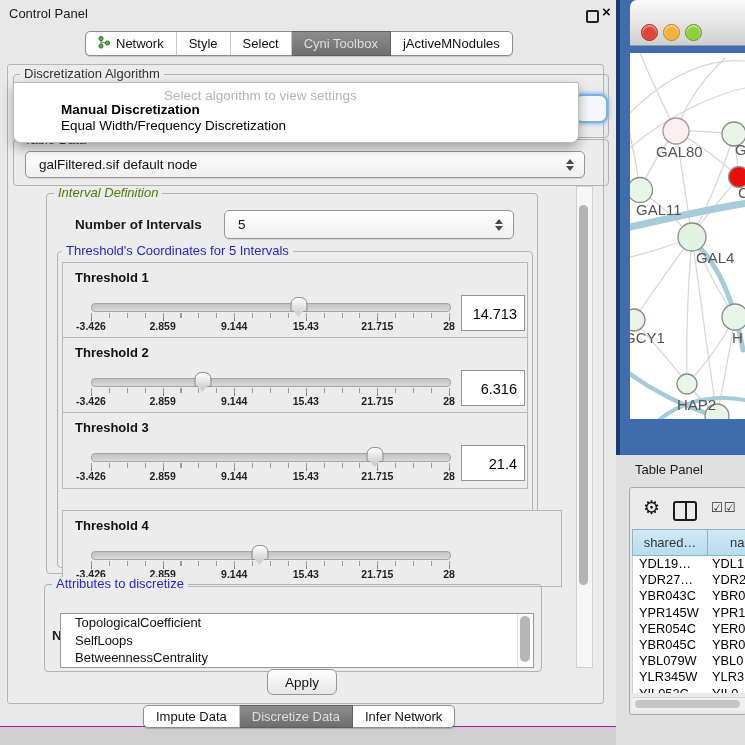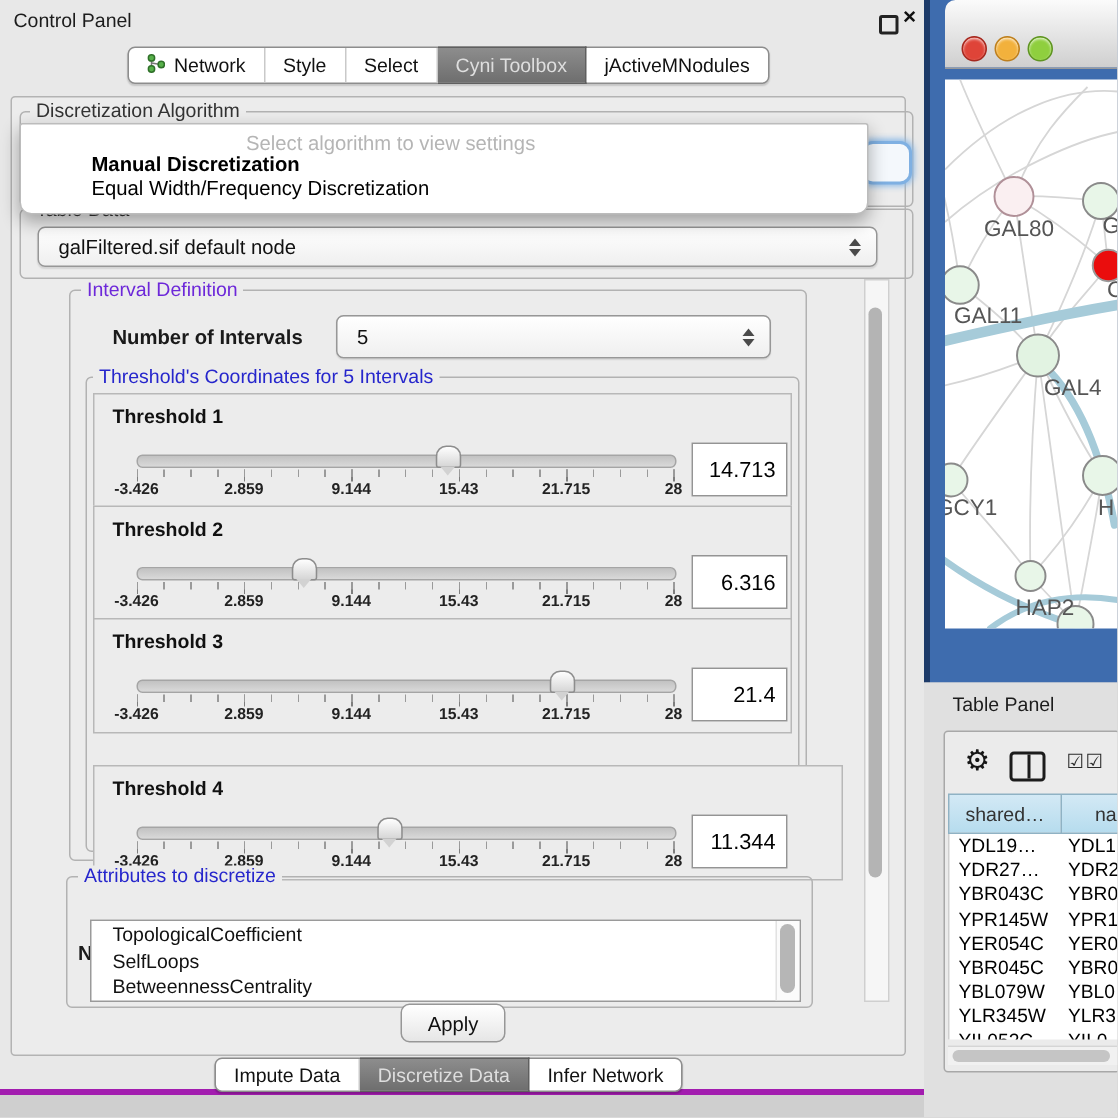--- a/index.html
+++ b/index.html
@@ -3,21 +3,21 @@
 <meta charset="utf-8">
 <style>
   html,body{margin:0;padding:0;background:#d9d9d9;}
   #screen{position:relative;width:745px;height:745px;overflow:hidden;
     font-family:"Liberation Sans","DejaVu Sans",sans-serif;font-size:13px;color:#1a1a1a;
     background:#cfcfcf;}
   .abs{position:absolute;}
 
   
   #cp-window{position:absolute;left:0;top:0;width:616px;height:726px;background:#e8e8e8;
-    border-right:1px solid #b5b5b5;border-bottom:4px solid #a21caf;}
+    border-right:1px solid #b5b5b5;border-bottom:1px solid #a21caf;}
   #cp-title{position:absolute;left:9px;top:6px;font-size:13px;color:#1c1c1c;}
   #float-btn{position:absolute;left:586px;top:10px;width:9px;height:9px;border:2px solid #222;border-radius:2px;}
   #close-btn{position:absolute;left:602px;top:3px;font-size:15px;font-weight:bold;color:#111;}
 
   
   #top-tabs{position:absolute;left:85px;top:31px;height:23px;display:flex;
     border:1px solid #8d8d8d;border-radius:5px;background:#fff;box-shadow:0 1px 1px rgba(0,0,0,.15);}
   .seg{display:flex;align-items:center;justify-content:center;padding:0 12px;font-size:13px;
     color:#111;border-right:1px solid #c9c9c9;white-space:nowrap;}
   .seg:last-child{border-right:none;}
@@ -25,21 +25,21 @@
     border-top:1px solid #5f5f5f;border-bottom:1px solid #5f5f5f;}
   .seg .nicon{margin-right:6px;display:inline-block;}
 
   
   #main-panel{position:absolute;left:7px;top:64px;width:595px;height:638px;background:#ececec;
     border:1px solid #b3b3b3;border-radius:3px;}
 
   .group{position:absolute;border:1px solid #b2b2b2;border-radius:4px;}
   .gtitle{position:absolute;background:#ececec;padding:0 4px;font-size:13px;white-space:nowrap;line-height:14px;}
   .t-gray{color:#333;}
-  .t-green{color:#6d28d9;}
+  .t-green{color:#4d7c0f;font-style:italic;}
   .t-blue{color:#2626cc;}
 
   
   .combo{position:absolute;background:linear-gradient(#ffffff,#efefef);border:1px solid #979797;
     border-radius:5px;display:flex;align-items:center;box-shadow:0 1px 1px rgba(0,0,0,.1);}
   .combo .cval{padding-left:13px;font-size:13.5px;color:#111;}
   .spin{position:absolute;right:9px;top:50%;transform:translateY(-50%);width:9px;height:12px;}
   .spin i{position:absolute;left:0;width:0;height:0;border-left:4.5px solid transparent;border-right:4.5px solid transparent;}
   .spin .up{top:0;border-bottom:5px solid #4a4a4a;}
   .spin .dn{bottom:0;border-top:5px solid #4a4a4a;}
@@ -257,21 +257,20 @@
       <div class="ticks-major"></div>
       <div class="ticks-minor"></div>
       <div class="ticklabels">
           <span class="ticklabel" style="left: 0%;">-3.426</span>
           <span class="ticklabel" style="left: 20%;">2.859</span>
           <span class="ticklabel" style="left: 40%;">9.144</span>
           <span class="ticklabel" style="left: 60%;">15.43</span>
           <span class="ticklabel" style="left: 80%;">21.715</span>
           <span class="ticklabel" style="left: 100%;">28</span>
         </div>
-      <div class="valuebox">11.344</div>
     </div>
 
     <div class="group" style="left:44px;top:584px;width:496px;height:86px;"></div>
     <div class="gtitle t-blue" style="left:52px;top:577px;">Attributes to discretize</div>
     <div class="abs" style="left:52px;top:595px;font-weight:bold;font-size:13.5px;margin-top:33px;">Numerical Attributes</div>
     <div id="attr-list">
       <div>
           <div class="attr-item">TopologicalCoefficient</div>
           <div class="attr-item">SelfLoops</div>
           <div class="attr-item">BetweennessCentrality</div>

